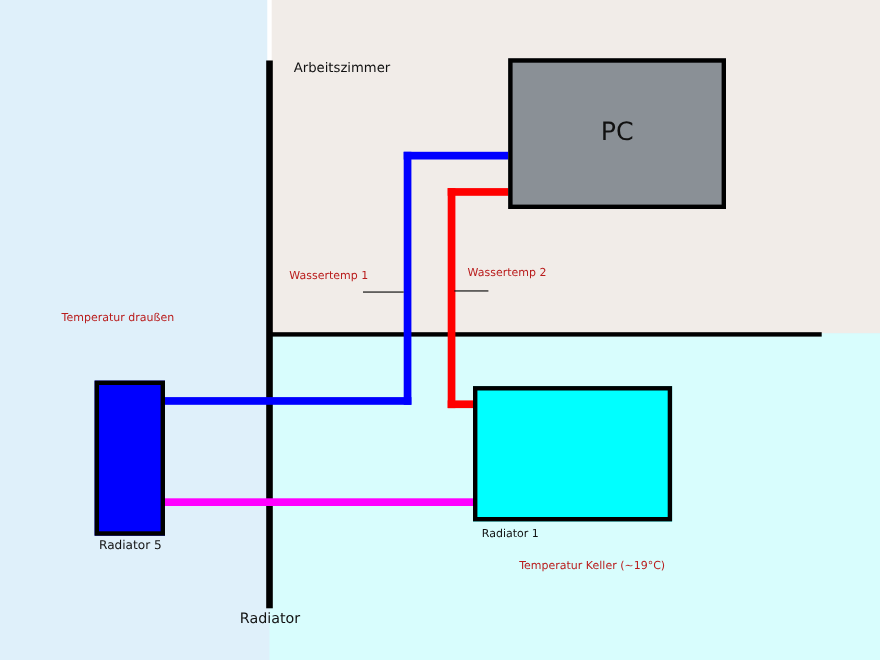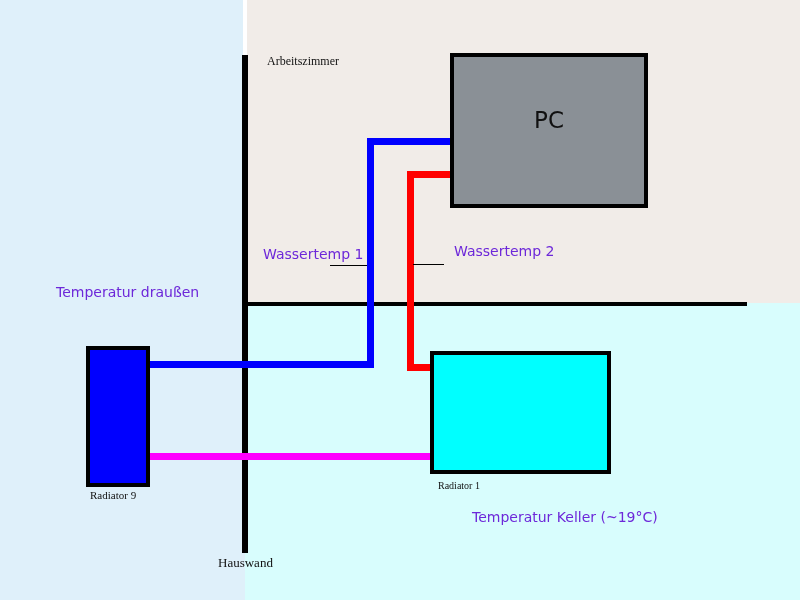--- a/index.html
+++ b/index.html
@@ -5,29 +5,29 @@
     html, body { margin: 0; padding: 0; }
     body { width: 800px; height: 600px; position: relative; overflow: hidden; font-family: "DejaVu Sans", sans-serif; background: #dff0fa; }
     .abs { position: absolute; }
     .zone-outside { left: 0; top: 0; width: 245px; height: 600px; }
     .zone-office { left: 245px; top: 0; width: 555px; height: 303px; }
     .zone-cellar { left: 245px; top: 303px; width: 555px; height: 297px; }
     .gap-strip { left: 243px; top: 0; width: 4px; height: 55px; background: #ffffff; }
     .wall-v { left: 242px; top: 55px; width: 6px; height: 498px; background: #000; }
     .wall-h { left: 245px; top: 302px; width: 502px; height: 4px; background: #000; }
     .box { box-sizing: border-box; border: 4px solid #000; }
-    .pc { left: 450px; top: 53px; width: 198px; height: 155px; }
+    .pc { left: 462px; top: 53px; width: 198px; height: 137px; }
     .pc-label { left: 0; right: 0; top: 50px; text-align: center; font-size: 23px; color: #111; }
     .rad1 { left: 430px; top: 351px; width: 181px; height: 123px; }
     .rad2 { left: 86px; top: 346px; width: 64px; height: 141px; }
     .pipe { background: #0000ff; }
     .pipe-red { background: #ff0000; }
     .pipe-mag { background: #ff00ff; }
-    .lbl { font-size: 12px; color: #111; white-space: nowrap; font-family: Liberation Serif, serif; }
-    .lbl-green { font-size: 14px; color: #6d28d9; white-space: nowrap; }
+    .lbl { font-size: 12px; color: #111; white-space: nowrap; }
+    .lbl-green { font-size: 10px; color: #b91c1c; white-space: nowrap; }
     .tick { height: 1px; background: #000; }
   </style>
 </head>
 <body>
 
 <div class="abs zone-outside" style="background:#dff0fa;"></div>
 <div class="abs zone-office" style="background:#f1ece8;"></div>
 <div class="abs zone-cellar" style="background:#d8fdfd;"></div>
 <div class="abs gap-strip"></div>
 
@@ -49,18 +49,18 @@
 </div>
 
 <div class="abs box rad1" style="background:#00ffff;"></div>
 <div class="abs box rad2" style="background:#0000ff;"></div>
 
 <div class="abs tick" style="left:330px;top:265px;width:37px;"></div>
 <div class="abs tick" style="left:413px;top:264px;width:31px;"></div>
 
 <div class="abs lbl" style="left:267px;top:54px;">Arbeitszimmer</div>
 <div class="abs lbl-green" style="left:263px;top:246px;">Wassertemp 1</div>
-<div class="abs lbl-green" style="left:425px;top:243px;margin-left:29px;">Wassertemp 2</div>
+<div class="abs lbl-green" style="left:425px;top:243px;">Wassertemp 2</div>
 <div class="abs lbl-green" style="left:56px;top:284px;">Temperatur draußen</div>
-<div class="abs lbl" style="left:90px;top:489px;font-size:11px;">Radiator 9</div>
+<div class="abs lbl" style="left:90px;top:489px;font-size:11px;">Radiator 5</div>
 <div class="abs lbl" style="left:438px;top:480px;font-size:10px;">Radiator 1</div>
 <div class="abs lbl-green" style="left:472px;top:509px;">Temperatur Keller (~19°C)</div>
-<div class="abs lbl" style="left:218px;top:555px;font-size:13px;">Hauswand</div>
+<div class="abs lbl" style="left:218px;top:555px;font-size:13px;">Radiator</div>
 
 </body></html>

